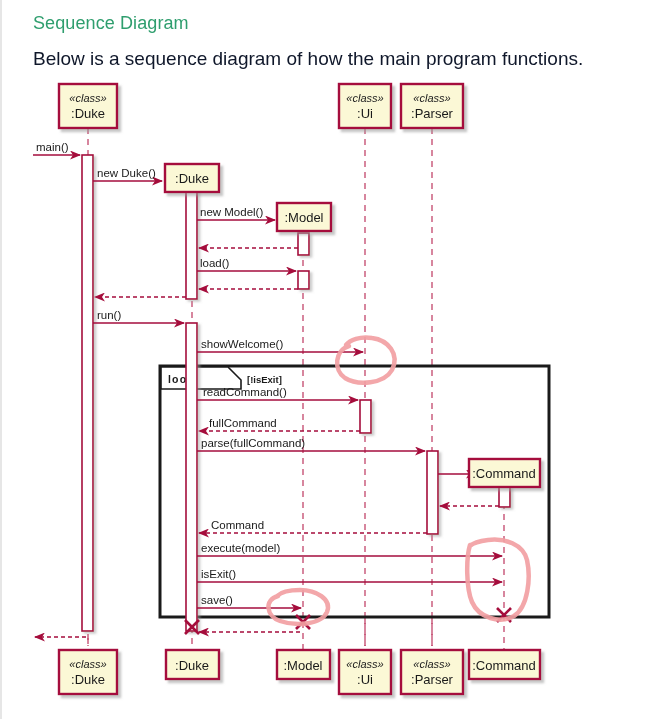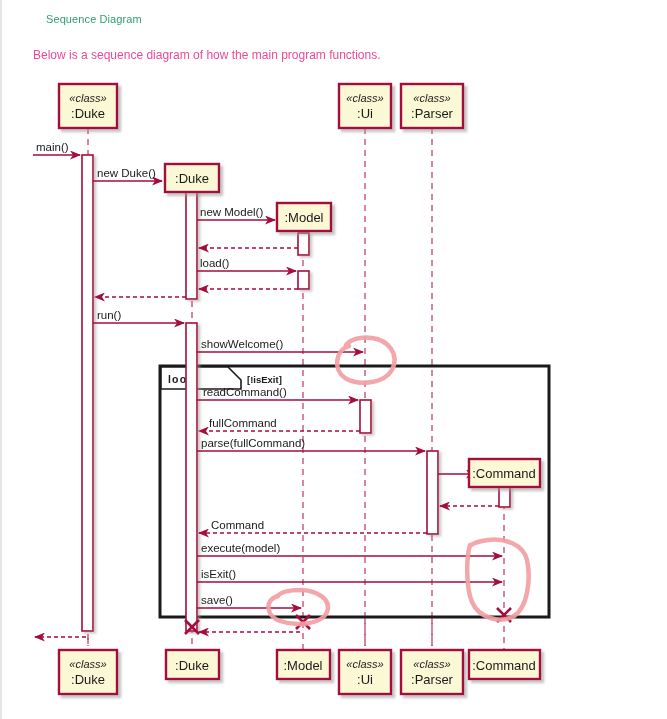--- a/index.html
+++ b/index.html
@@ -10,27 +10,26 @@
     overflow:hidden;
     position:relative;
   }
   #page{position:absolute;inset:0;}
   .left-rule{
     position:absolute;left:0;top:0;width:2px;height:719px;
     background:#e6e6e6;
   }
   .heading{
     position:absolute;left:33px;top:13px;
-    font-size:11px;color:#2f9e6e;letter-spacing:.1px;
+    font-size:18px;color:#2f9e6e;letter-spacing:.1px;
     white-space:nowrap;
-    margin-left:13px;
   }
   .intro{
     position:absolute;left:33px;top:48px;
-    font-size:12px;color:#ec4899;white-space:nowrap;
+    font-size:19px;color:#0f172a;white-space:nowrap;
   }
   svg#diagram{position:absolute;left:0;top:78px;}
   .lbl{font-family:"Liberation Sans", sans-serif;fill:#1a1a1a;}
 </style>
 </head>
 <body>
 
 <div id="page">
   <div class="left-rule"></div>
   <div class="heading">Sequence Diagram</div>

